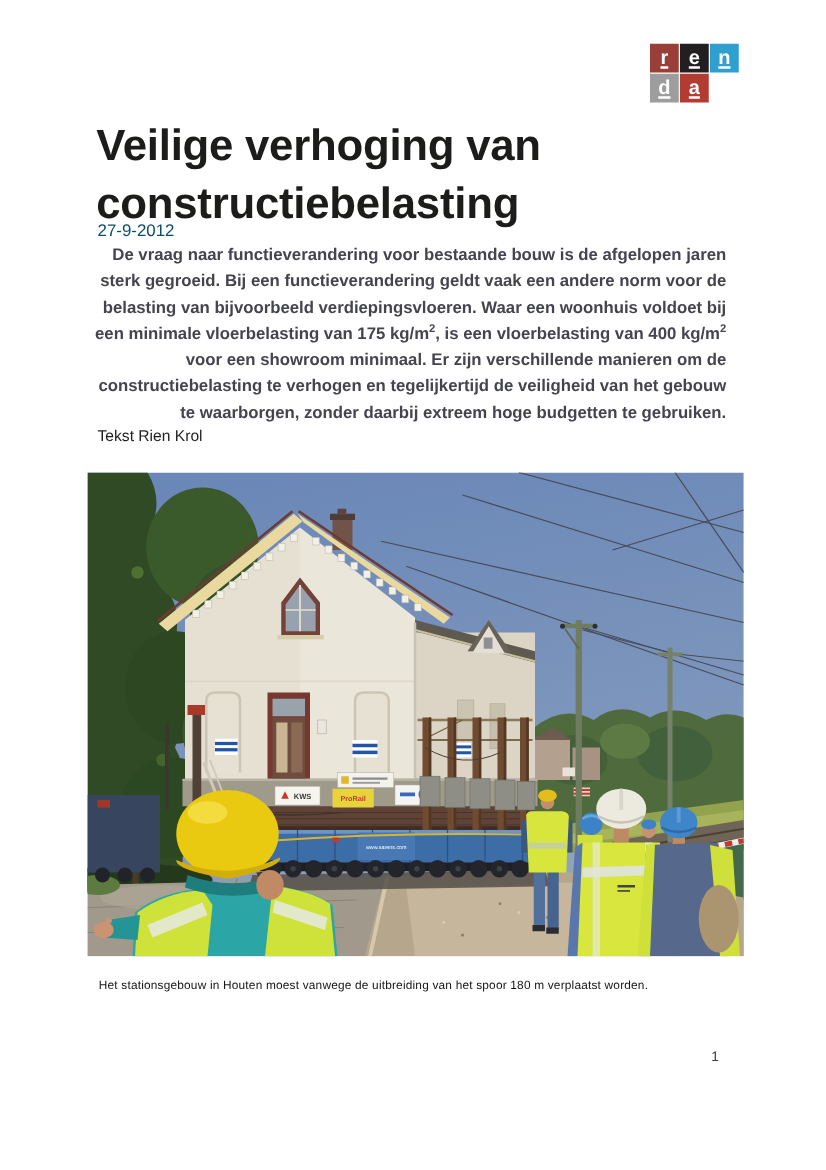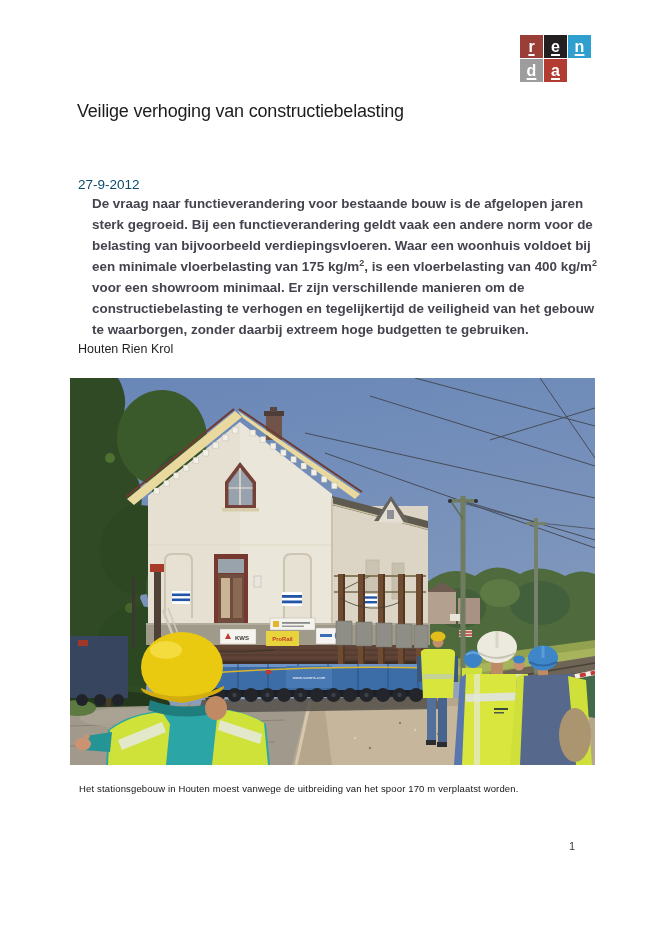--- a/index.html
+++ b/index.html
@@ -8,24 +8,24 @@
     font-family:"Liberation Sans", sans-serif;
   }
   
   .logo{position:absolute;left:520px;top:35px;display:grid;
         grid-template-columns:repeat(3,23px);grid-auto-rows:23px;gap:1px;}
   .logo .tile{display:flex;align-items:center;justify-content:center;
         color:#fff;font-weight:bold;font-size:16px;line-height:1;
         text-decoration:underline;text-decoration-thickness:2px;text-underline-offset:2px;}
   
   .title{position:absolute;left:77px;top:94px;width:520px;margin:0;
-        font-size:18px;font-weight:400;line-height:35px;color:#1c1c1a;letter-spacing:-.2px;}
+        font-size:35px;font-weight:700;line-height:46px;color:#1c1c1a;letter-spacing:-.2px;}
   .date{position:absolute;left:78px;top:177px;font-size:13.5px;color:#0c4a6e;}
-  .intro{position:absolute;left:92px;top:193px;width:508px;margin:0;
-        font-size:13.4px;font-weight:bold;line-height:21px;color:#44444e;}
+  .intro{position:absolute;left:73px;top:193px;width:508px;margin:0;
+        font-size:13.4px;font-weight:bold;line-height:21px;color:#44444e;text-align:right;}
   .intro sup{font-size:9px;line-height:0;}
   .byline{position:absolute;left:78px;top:342px;font-size:12.5px;color:#1f1f1f;}
   .photo{position:absolute;left:70px;top:378px;width:525px;height:387px;margin:0;}
   .photo svg{display:block;}
   .caption{position:absolute;left:79px;top:783px;width:505px;font-size:9.5px;
         letter-spacing:.15px;color:#141414;}
   .page-number{position:absolute;left:560px;top:840px;width:24px;text-align:center;
         font-size:11px;color:#3c3c3c;}
 </style>
 </head>
@@ -40,21 +40,21 @@
     <span class="tile" style="background-color: rgb(157, 157, 157);">d</span>
     <span class="tile" style="background-color: rgb(178, 60, 49);">a</span>
   </div>
 
   <h1 class="title">Veilige verhoging van constructiebelasting</h1>
 
   <div class="date">27-9-2012</div>
 
   <p class="intro"><span>De vraag naar functieverandering voor bestaande bouw is de afgelopen jaren sterk gegroeid. Bij een functieverandering geldt vaak een andere norm voor de belasting van bijvoorbeeld verdiepingsvloeren. Waar een woonhuis voldoet bij een minimale vloerbelasting van 175 kg/m</span><sup>2</sup><span>, is een vloerbelasting van 400 kg/m</span><sup>2</sup><span> voor een showroom minimaal. Er zijn verschillende manieren om de constructiebelasting te verhogen en tegelijkertijd de veiligheid van het gebouw te waarborgen, zonder daarbij extreem hoge budgetten te gebruiken.</span></p>
 
-  <div class="byline">Houten Rien Krol</div>
+  <div class="byline">Tekst Rien Krol</div>
 
   <figure class="photo">
     <svg width="525" height="387" viewBox="0 0 525 387" xmlns="http://www.w3.org/2000/svg">
       <defs>
         <linearGradient id="sky" x1="0" y1="0" x2="0.25" y2="1">
           <stop offset="0" stop-color="#6886b7"></stop>
           <stop offset="0.7" stop-color="#7e96bc"></stop>
           <stop offset="1" stop-color="#97a6bb"></stop>
         </linearGradient>
       </defs>
@@ -384,17 +384,17 @@
         <path d="M80,322 Q112,334 148,324 L150,334 Q112,344 78,332 Z" fill="#1f7d7d"></path>
         <path d="M135,320 Q144,318 150,324 L146,332 Q138,328 135,320 Z" fill="#4a3826"></path>
         <ellipse cx="146" cy="330" rx="11" ry="12" fill="#c08a64"></ellipse>
         <ellipse cx="112" cy="289" rx="41" ry="35" fill="#eac911"></ellipse>
         <ellipse cx="96" cy="272" rx="16" ry="9" fill="#f6e04a" opacity="0.8"></ellipse>
         <path d="M71,310 Q112,328 154,308 Q156,316 112,325 Q70,318 71,310 Z" fill="#d2ad0c"></path>
       </g>
     </svg>
   </figure>
 
-  <div class="caption">Het stationsgebouw in Houten moest vanwege de uitbreiding van het spoor 170 m verplaatst worden.</div>
+  <div class="caption">Het stationsgebouw in Houten moest vanwege de uitbreiding van het spoor 180 m verplaatst worden.</div>
 
   <div class="page-number">1</div>
 
 </div>
 
 </body></html>

